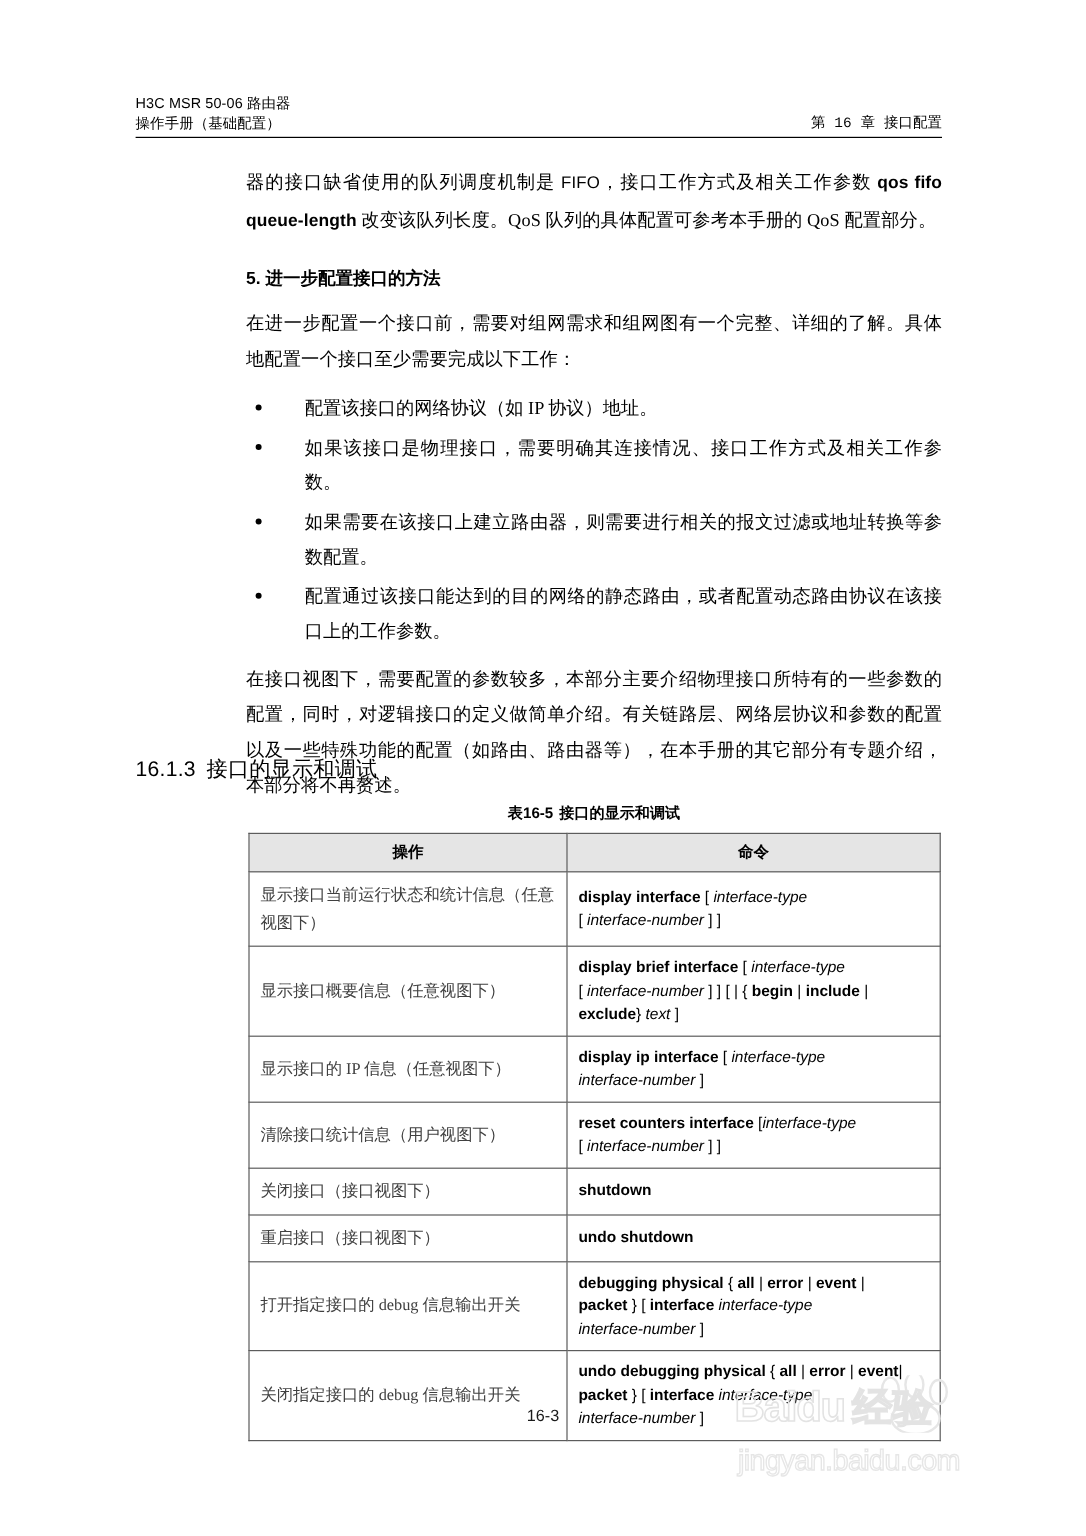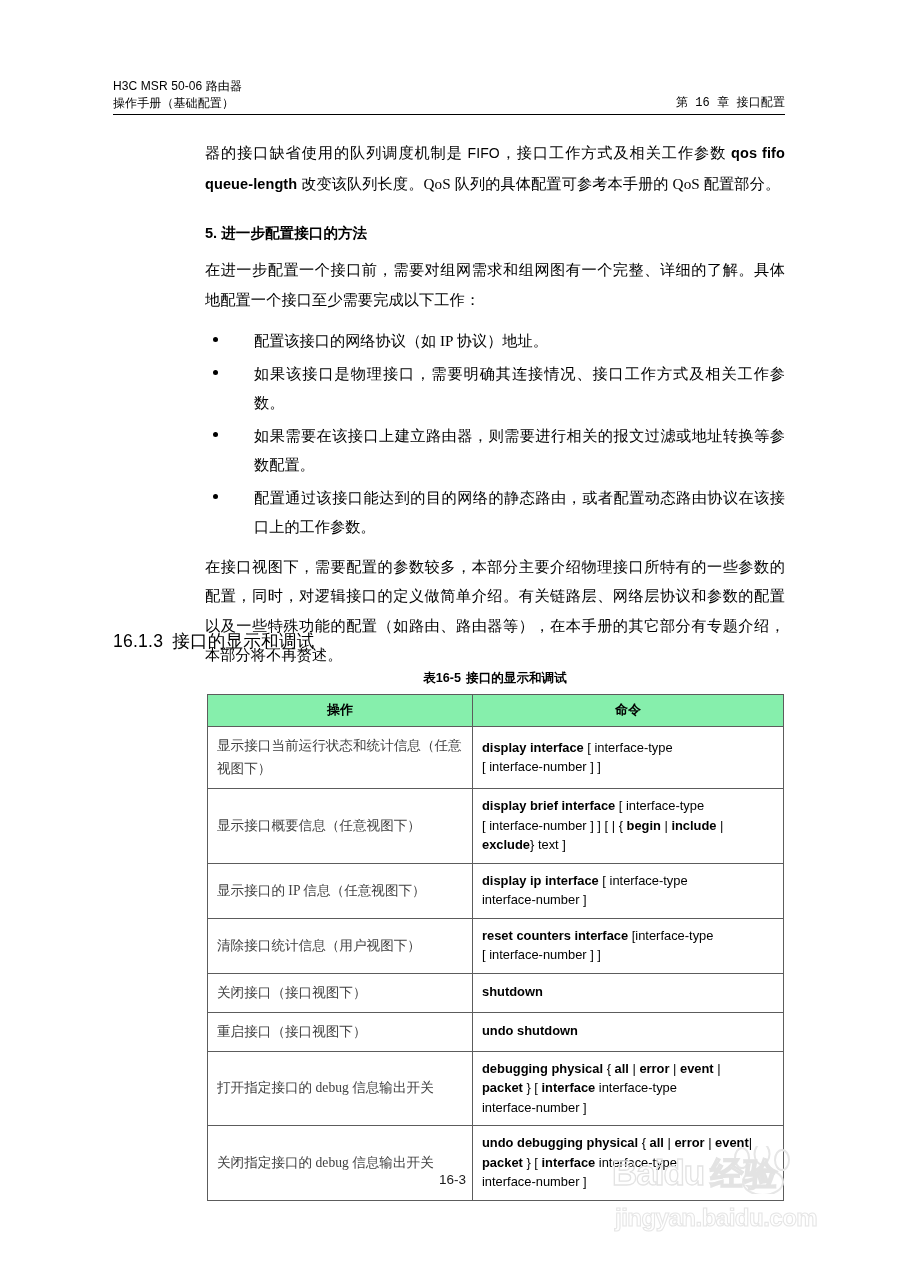--- a/index.html
+++ b/index.html
@@ -133,21 +133,21 @@
     border-collapse: collapse;
     table-layout: fixed;
   }
   table.cmd-table th,
   table.cmd-table td {
     border: 1.1px solid #5c5c5c;
     vertical-align: middle;
     padding: 7px 9px 8px 9px;
   }
   table.cmd-table th {
-    background: #86efac;
+    background: #e5e5e5;
     font-family: "Liberation Sans", "DejaVu Sans", sans-serif;
     font-weight: bold;
     font-size: 13px;
     text-align: center;
     padding: 6px 9px 7px 9px;
   }
   col.c-op { width: 265px; }
   col.c-cmd { width: 311px; }
 
   td.op {
@@ -155,21 +155,21 @@
     line-height: 23px;
     color: #404040;
   }
   td.cmd {
     font-family: "Liberation Sans", "DejaVu Sans", sans-serif;
     font-size: 12.9px;
     line-height: 19.5px;
     color: #000;
   }
   td.cmd .k { font-weight: bold; }
-  td.cmd .v { }
+  td.cmd .v { font-style: italic; }
 
   
   .folio {
     position: absolute;
     left: 0;
     top: 1172px;
     width: 905px;
     text-align: center;
     font-family: "Liberation Sans", "DejaVu Sans", sans-serif;
     font-size: 13.5px;
@@ -201,21 +201,21 @@
   .wm-cn {
     font-size: 33px;
     margin-left: 6px;
     letter-spacing: 1px;
   }
   .wm-sub {
     position: absolute;
     left: 3px;
     top: 58px;
     font-family: "Liberation Sans", "DejaVu Sans", sans-serif;
-    font-weight: bold;
+    font-weight: normal;
     font-size: 24px;
     color: transparent;
     -webkit-text-stroke: 1.1px #e6e6e6;
     letter-spacing: -0.5px;
     white-space: nowrap;
   }
   .wm-paw {
     position: absolute;
     left: 106px;
     top: 0px;

